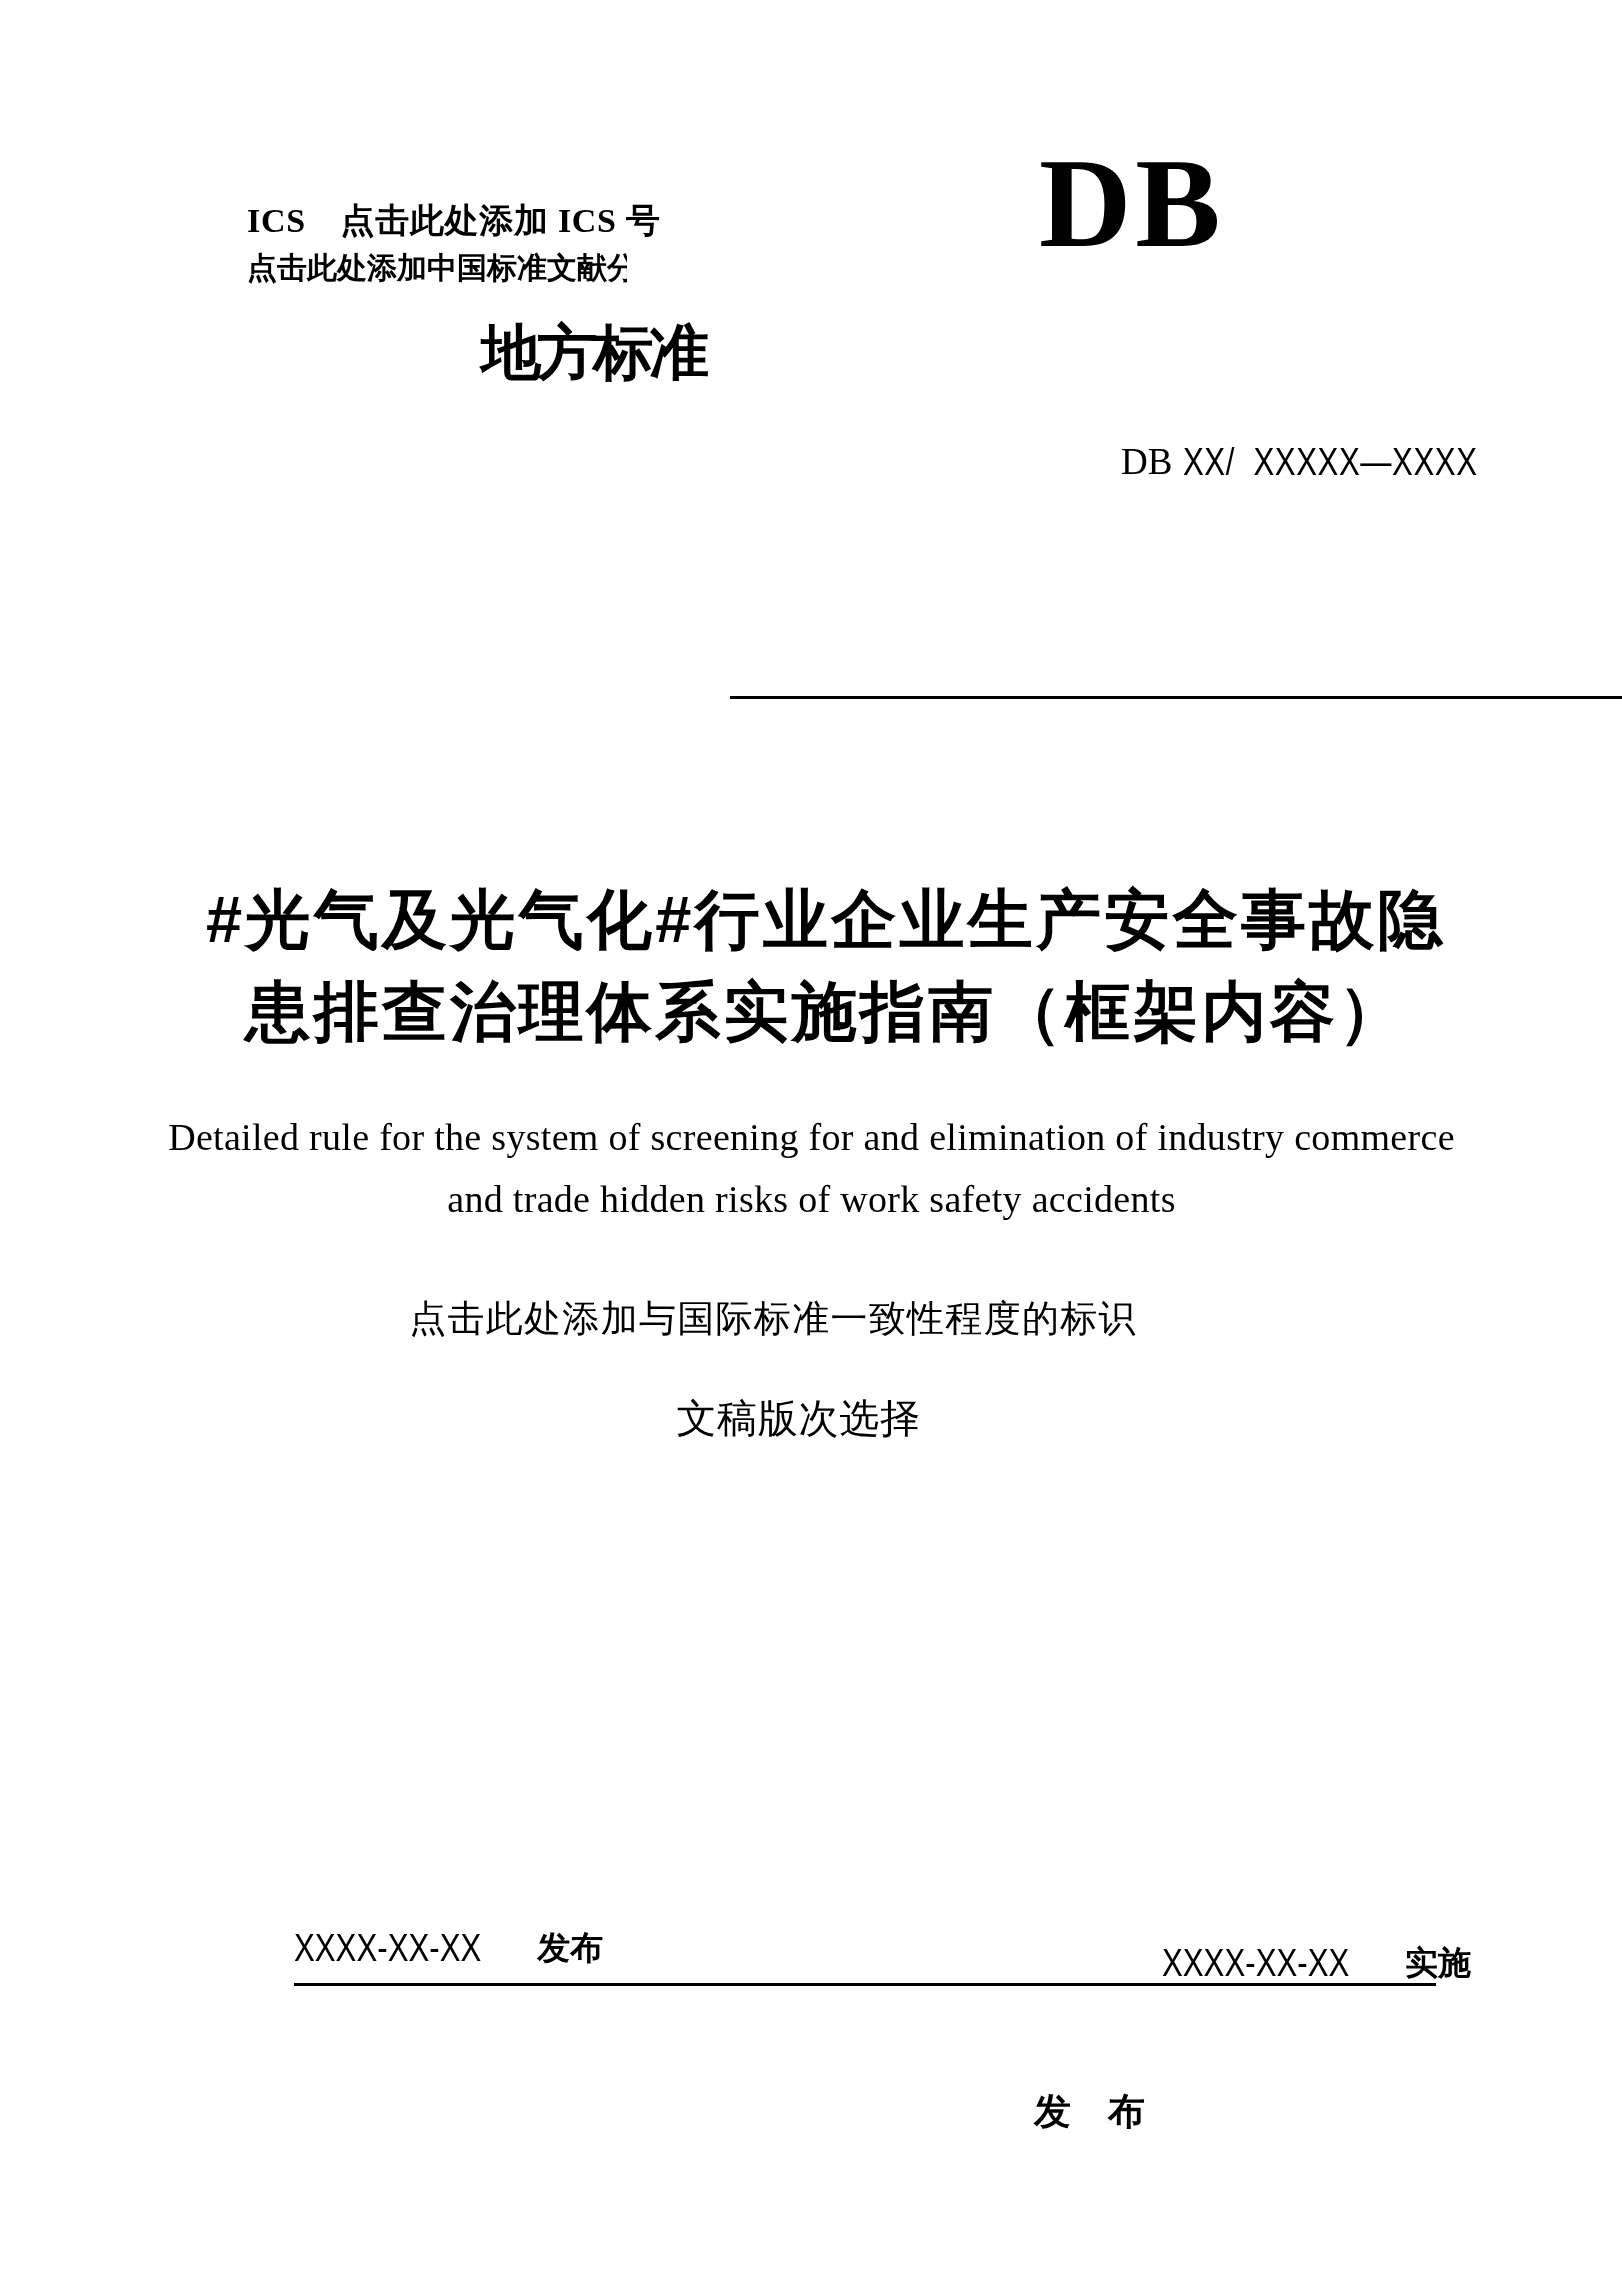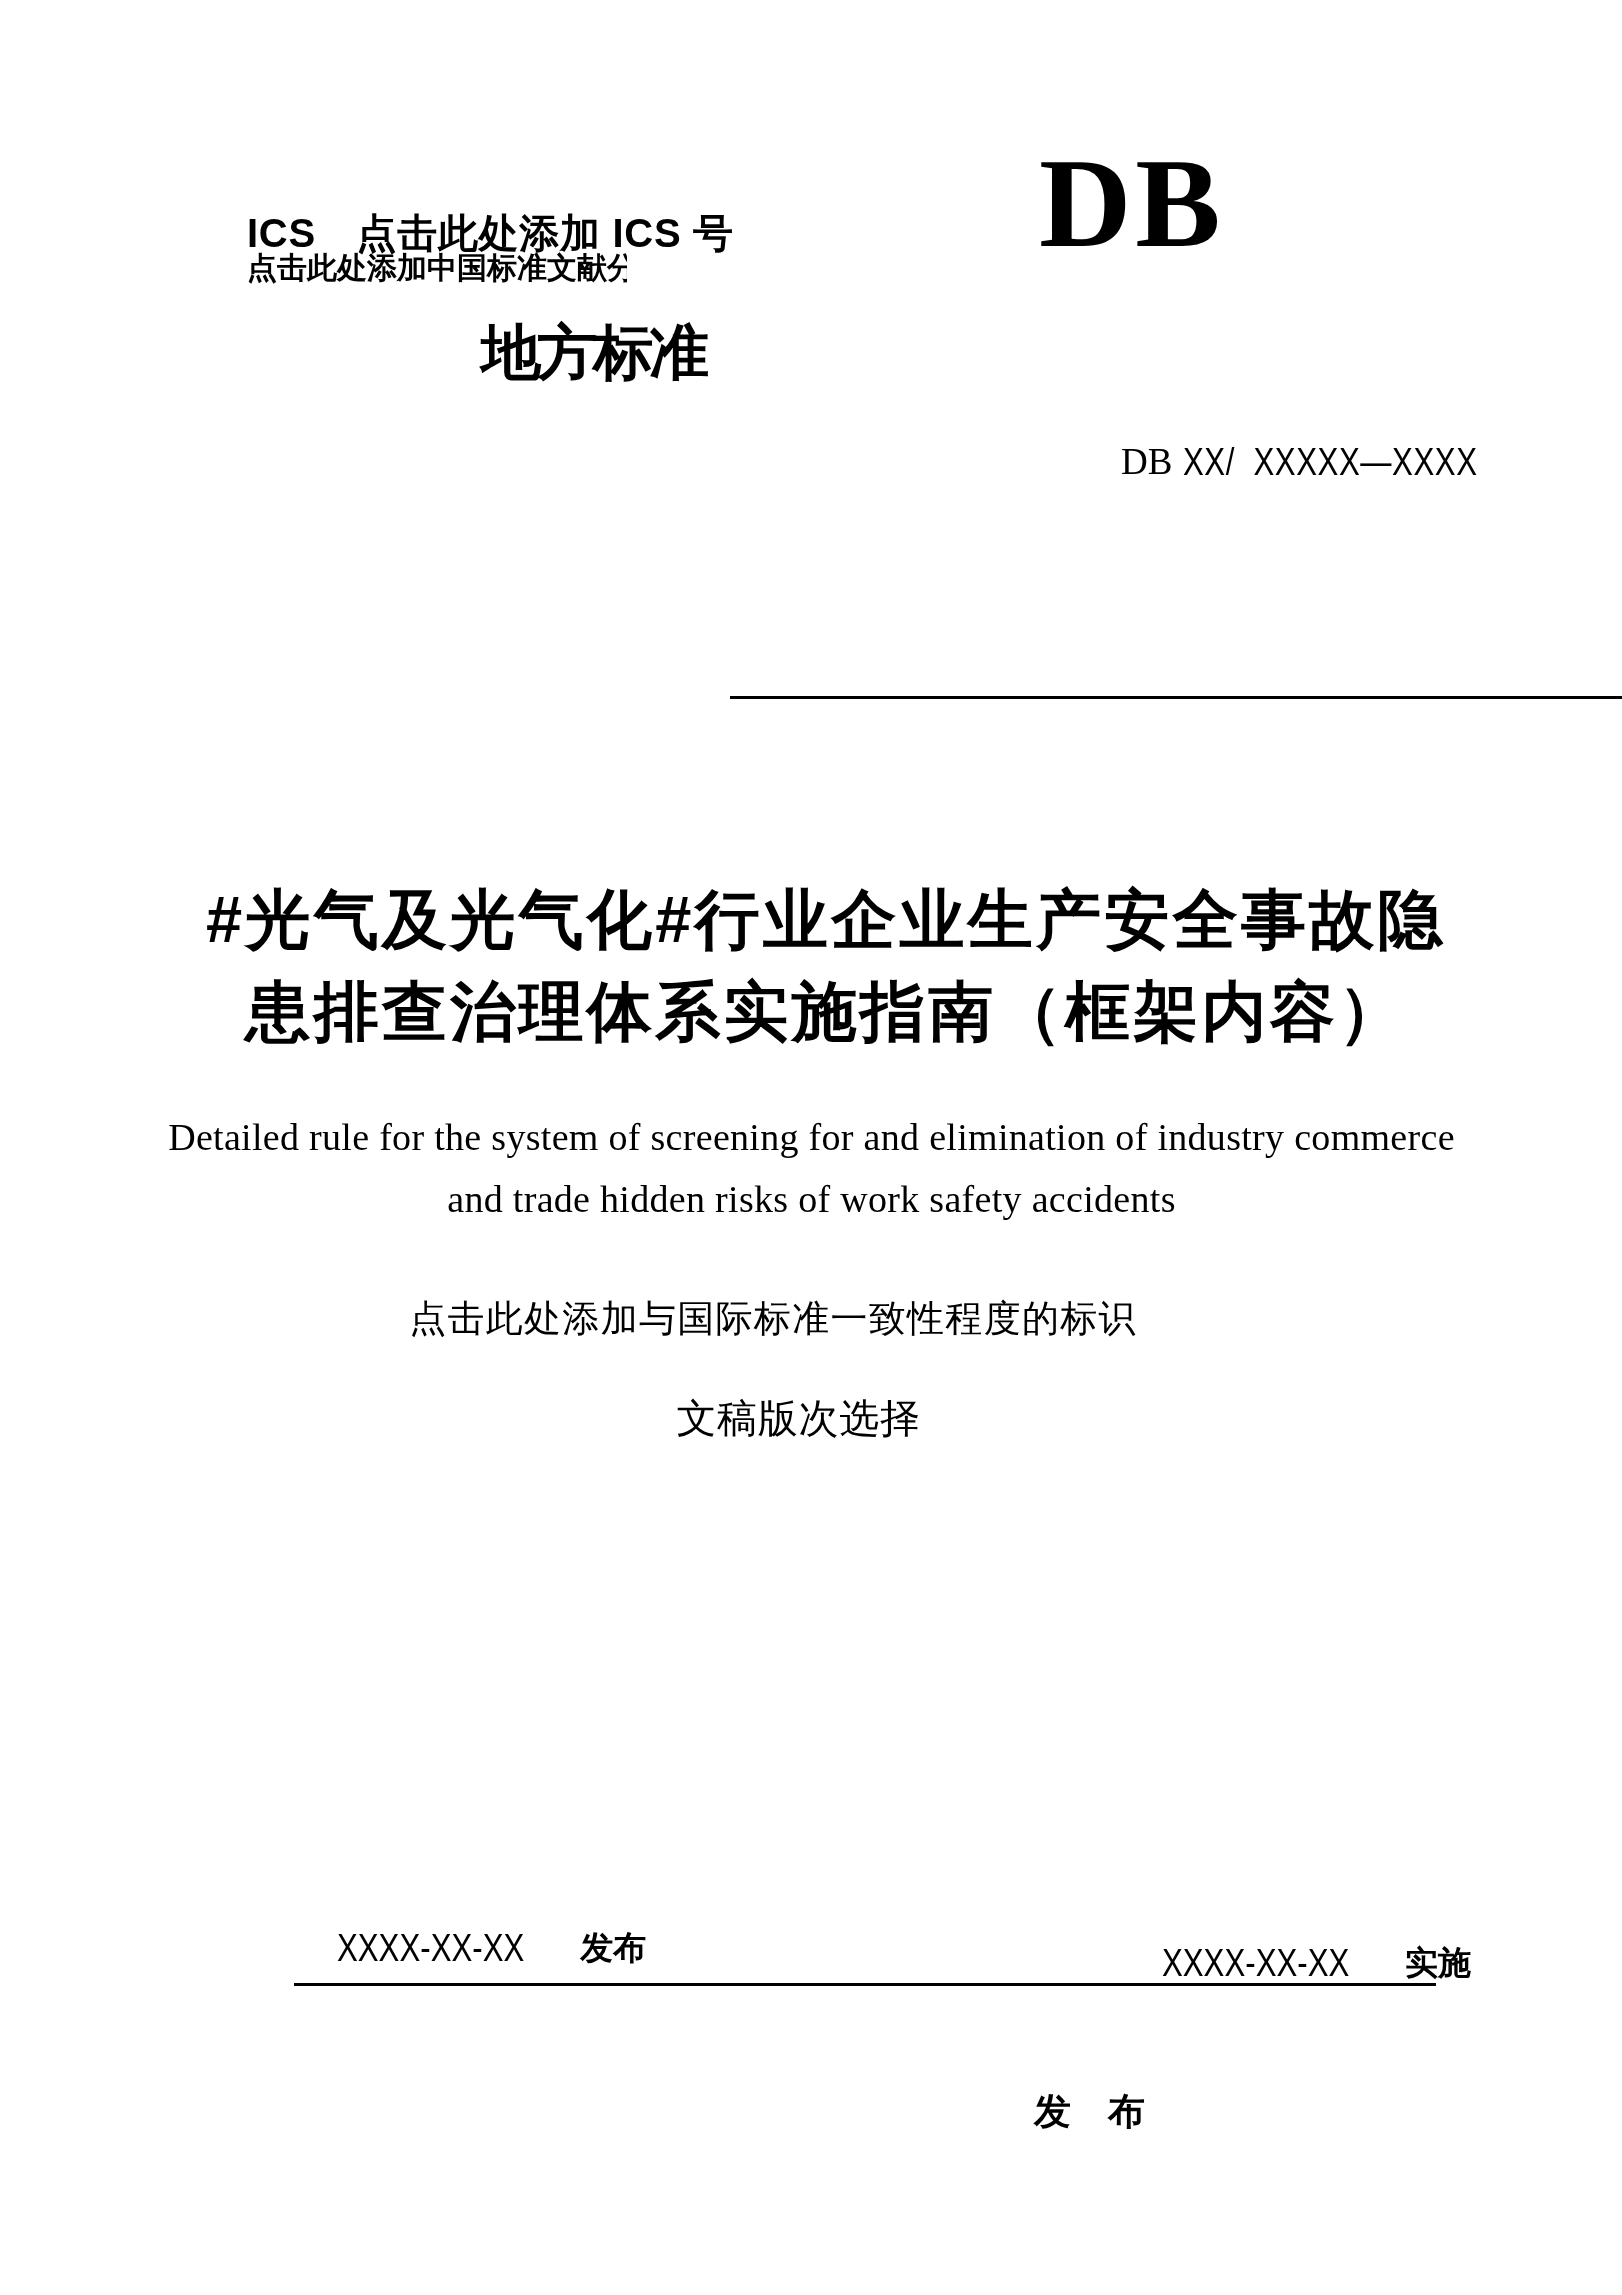--- a/index.html
+++ b/index.html
@@ -13,25 +13,26 @@
     height: 2295px;
     background: #ffffff;
     overflow: hidden;
     font-family: "Liberation Sans", sans-serif;
     color: #000000;
   }
   .abs { position: absolute; }
 
   
   .ics-line {
-    left: 247px; top: 216px;
-    font-size: 40px; line-height: 34px;
+    left: 247px; top: 204px;
+    font-size: 34px; line-height: 34px;
     font-weight: 600;
     white-space: pre;
     letter-spacing: 0.7px;
+    font-family: Liberation Serif, serif;
   }
   .doc-class-line {
     left: 247px; top: 250px;
     width: 380px; height: 38px;
     overflow: hidden;
     font-size: 30px; line-height: 35px;
     font-weight: 600;
     white-space: nowrap;
   }
   .db-logo {
@@ -101,21 +102,20 @@
     text-align: center;
     font-family: "Liberation Serif", serif;
     font-size: 40px; line-height: 37px;
     letter-spacing: 0.7px;
   }
 
   
   .date-row {
     display: flex; align-items: flex-start; column-gap: 9.2px;
     line-height: 39px;
-    margin-left: 43px;
   }
   .date-row .date {
     display: inline-block;
     font-size: 39px;
     transform: scaleX(0.80);
     transform-origin: left top;
   }
   .date-row .label {
     font-size: 33px;
     font-weight: 600;

